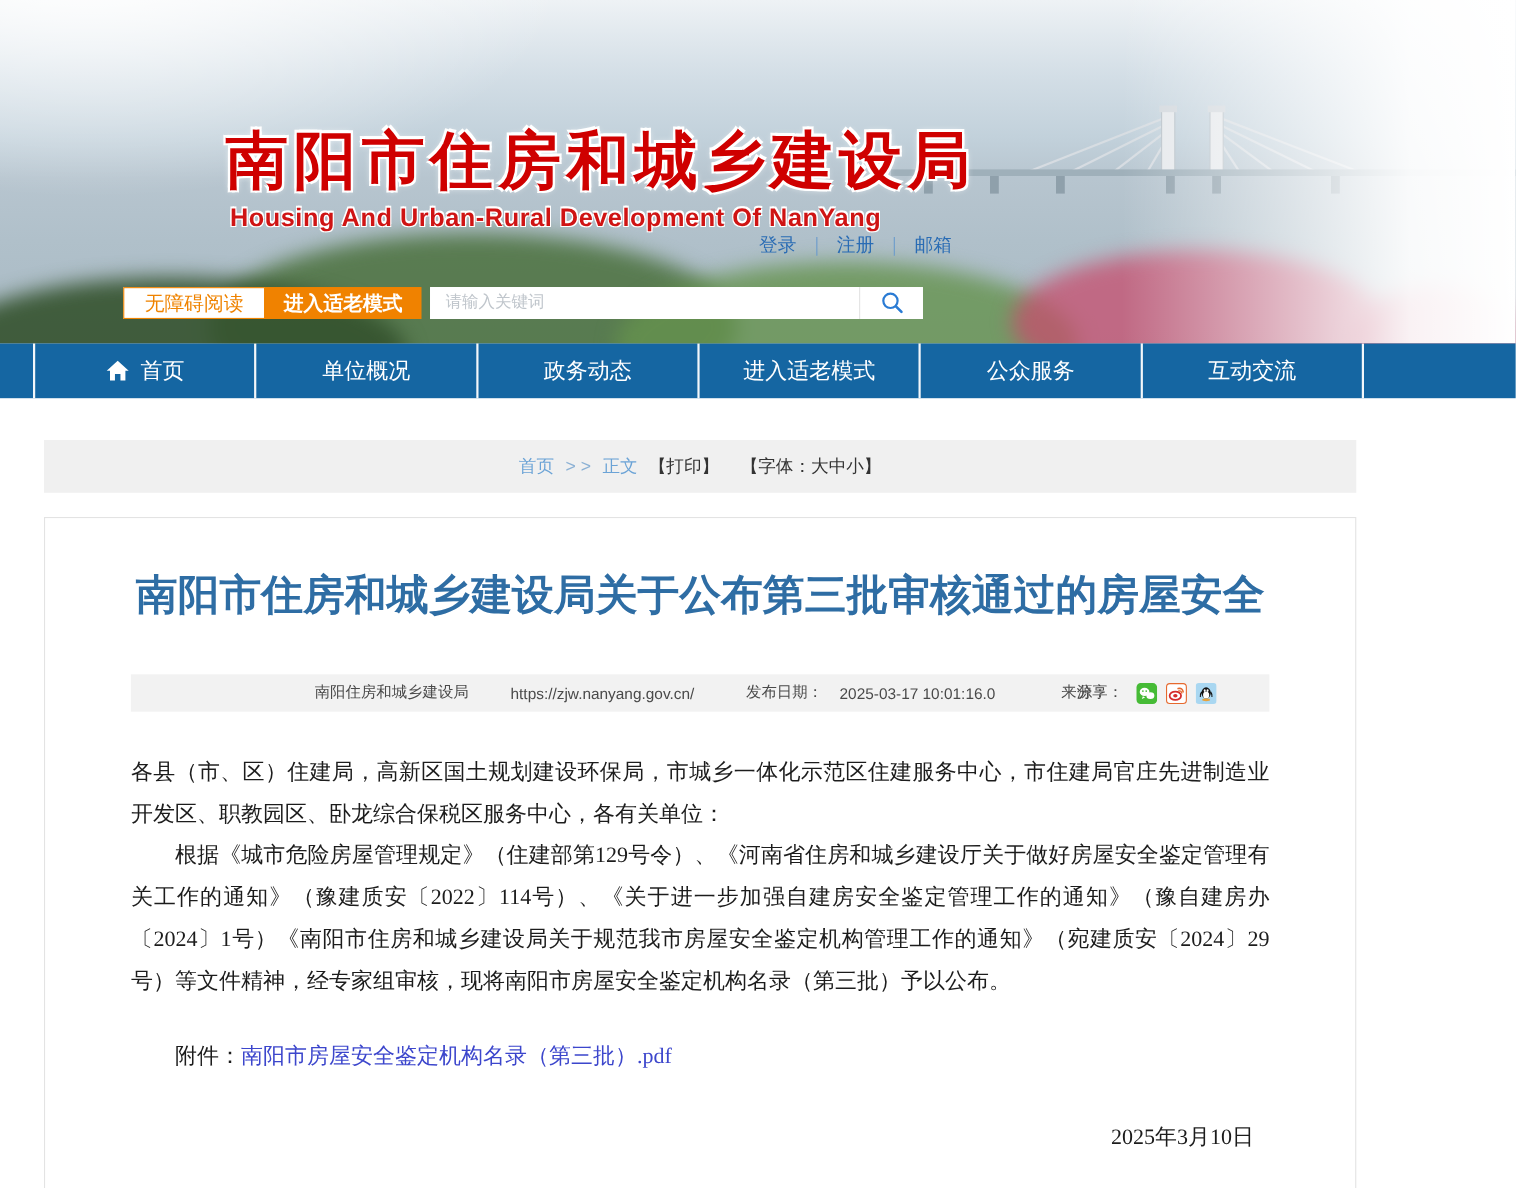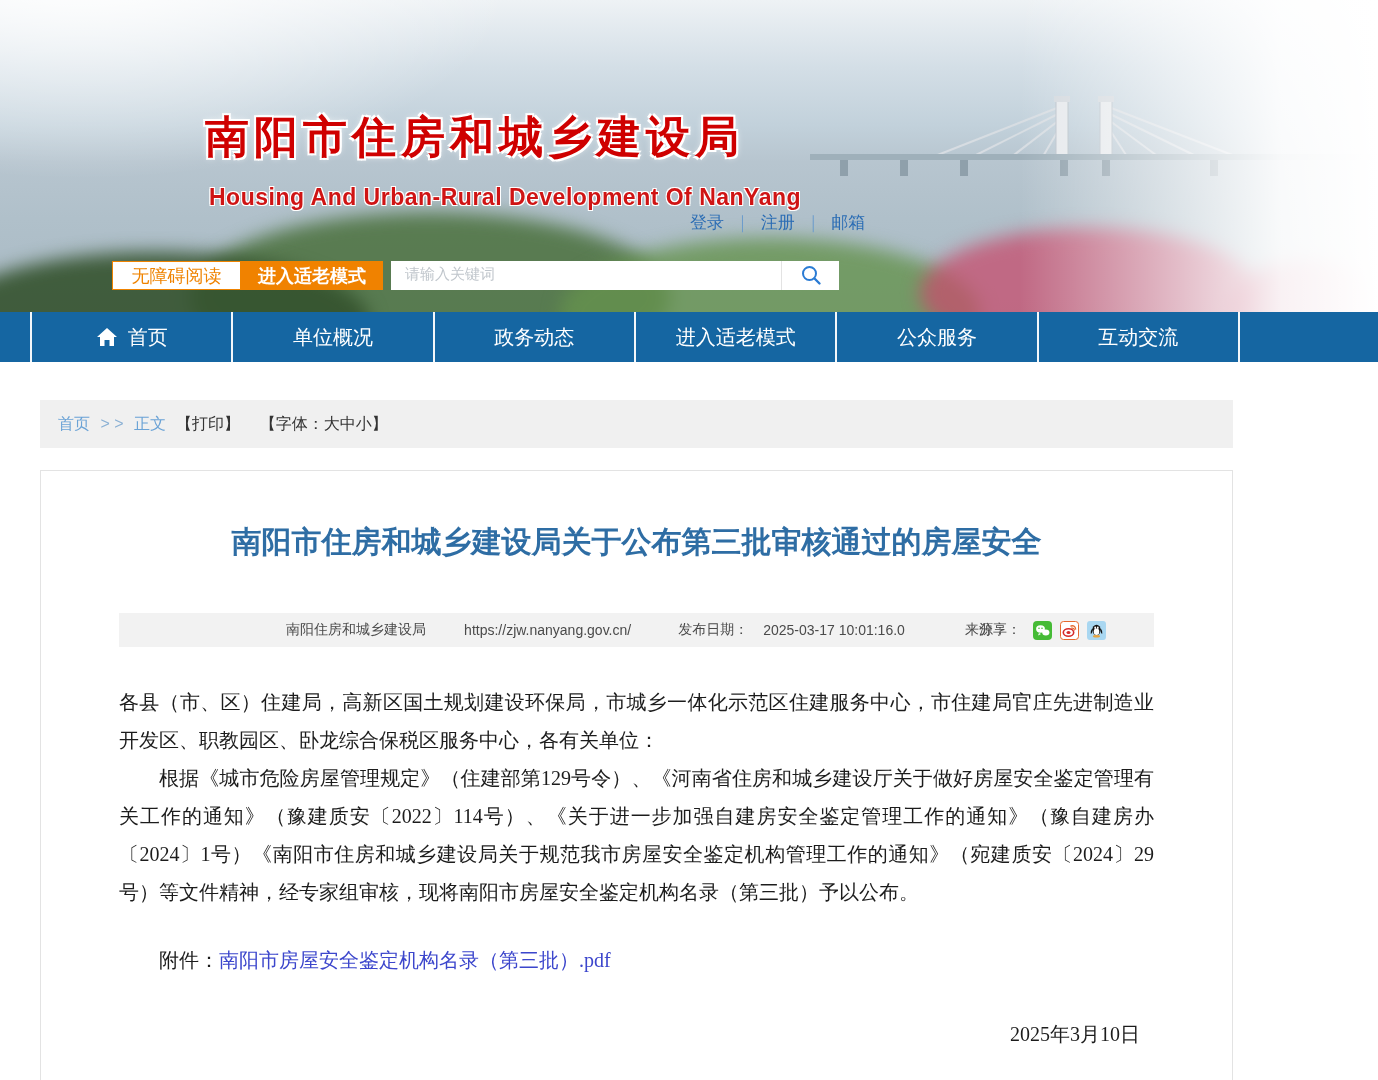--- a/index.html
+++ b/index.html
@@ -10,21 +10,21 @@
   .banner { position:relative; width:1378px; height:312px; overflow:hidden;
     background:
       radial-gradient(ellipse 620px 300px at 6% -10%, rgba(255,255,255,.95), rgba(255,255,255,0) 70%),
       linear-gradient(to bottom, #eef2f5 0%, #d3dee6 22%, #c2d1db 40%, #b7c5cf 52%, #b0c0ca 70%, #a9bac4 100%);
   }
   .blob { position:absolute; border-radius:50%; filter:blur(9px); }
   .banner-fade { position:absolute; inset:0; z-index:4; pointer-events:none;
     background:linear-gradient(to right, rgba(255,255,255,0) 74%, rgba(255,255,255,.92) 93%, #fff 100%); }
   .bridge { position:absolute; left:810px; top:92px; z-index:1; }
   .site-title { position:absolute; left:205px; top:108px; z-index:6;
-    font-size:44px; font-weight:bold; letter-spacing:5px; color:#cf0000;
+    font-size:57px; font-weight:bold; letter-spacing:5px; color:#cf0000;
     text-shadow:-2px -2px 0 #fff, 2px -2px 0 #fff, -2px 2px 0 #fff, 2px 2px 0 #fff, 0 0 7px rgba(255,255,255,.9); }
   .site-subtitle { position:absolute; left:209px; top:184px; z-index:6;
     font-size:23px; font-weight:bold; letter-spacing:.5px; color:#cf1414;
     text-shadow:-1px -1px 0 #fff, 1px -1px 0 #fff, -1px 1px 0 #fff, 1px 1px 0 #fff; }
   .user-links { position:absolute; left:690px; top:211px; z-index:6; font-size:17px; color:#2a6cb4; }
   .user-links a { color:#2a6cb4; text-decoration:none; cursor:pointer; }
   .user-links .sep { color:#6d9ccb; margin:0 10px; }
   .tool-row { position:absolute; left:112px; top:261px; z-index:6; display:flex; height:29px; }
   .btn-access { width:129px; background:#fff; border:1px solid #ef8300; color:#ef8300;
     font-size:18px; display:flex; align-items:center; justify-content:center; cursor:pointer; }
@@ -39,30 +39,30 @@
   
   .nav { width:1378px; height:50px; background:#1566a2; }
   .nav-inner { margin-left:30px; width:1210px; height:50px; display:flex;
     border-left:2px solid rgba(255,255,255,.95); border-right:2px solid rgba(255,255,255,.95); }
   .nav-item { flex:1; display:flex; align-items:center; justify-content:center; gap:10px;
     color:#fff; font-size:20px; cursor:pointer; border-right:2px solid rgba(255,255,255,.95); }
   .nav-item:last-child { border-right:none;border-radius:15px; }
 
   
   .crumb-bar { margin:38px 0 0 40px; width:1193px; height:48px; background:#f0f0f0;
-    display:flex; align-items:center; justify-content:flex-start; padding:0 18px; font-size:16px; }
+    display:flex; align-items:center; justify-content:center; padding:0 3px; font-size:16px; }
   .crumb-left { color:#6ba3d6; }
   .crumb-left a { color:#6ba3d6; text-decoration:none; cursor:pointer; }
   .crumb-left .sep { margin:0 6px; color:#8ab0d4; }
   .crumb-right { color:#333;font-family:Liberation Mono, monospace; }
   .crumb-right span { cursor:pointer; margin-left:10px; }
 
   
   .card { margin:22px 0 0 40px; width:1193px; min-height:640px; background:#fff; border:1px solid #e3e3e3; padding-bottom:60px; }
-  .art-title { margin-top:42px; text-align:center; color:#2e6da4; font-weight:bold; font-size:30px; line-height:58px;
+  .art-title { margin-top:42px; text-align:center; color:#2e6da4; font-weight:bold; font-size:38px; line-height:58px;
     font-family:"Liberation Sans","DejaVu Sans",sans-serif; }
   .art-title span { display:block; }
   .meta { position:relative; margin:42px 78px 0; height:34px; background:#f2f2f2;
     display:flex; align-items:center; justify-content:center; font-size:14px; color:#4a4a4a; }
   .meta .m-item { margin:0 9px;padding-left:20px; }
   .share-group { position:absolute; right:48px; top:0; height:34px; display:flex; align-items:center; gap:8px; }
   .share-group .label { margin-right:4px; }
   .share-icon { width:19px; height:19px; display:inline-flex; cursor:pointer; }
 
   .body-text { font-family:"Liberation Serif","DejaVu Serif",serif; font-size:20px; line-height:38px; color:#1c1c1c; }

